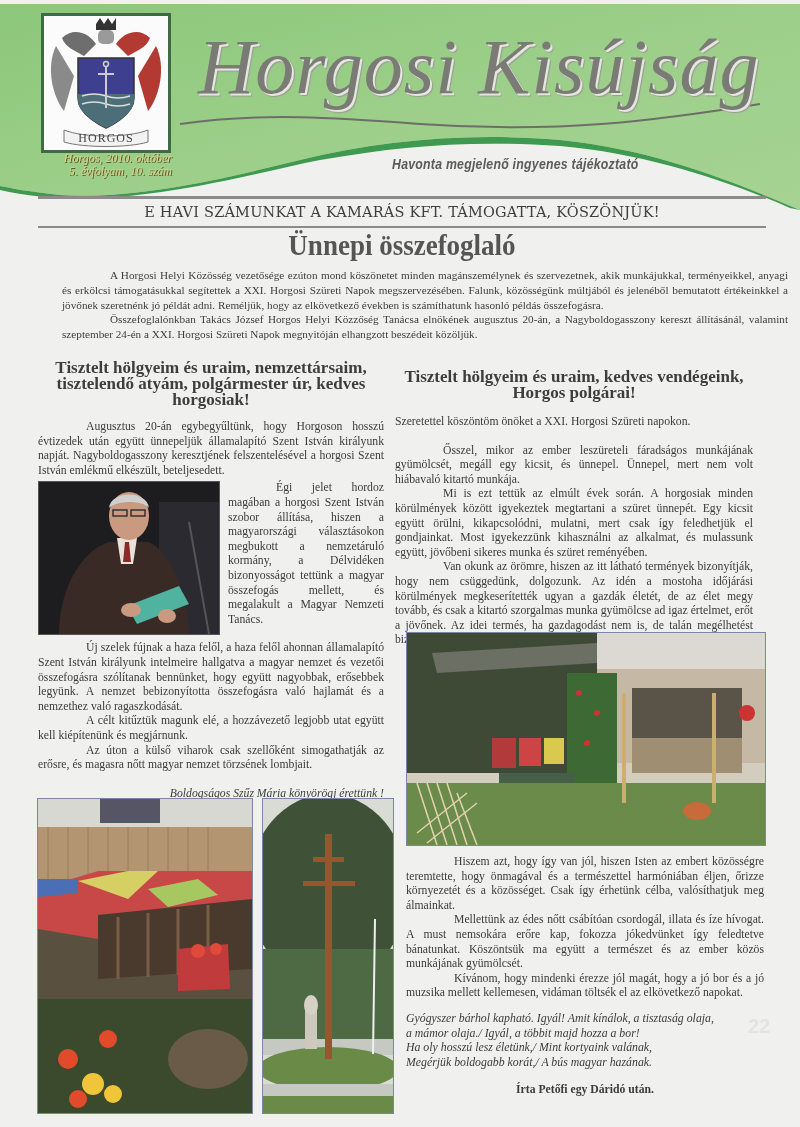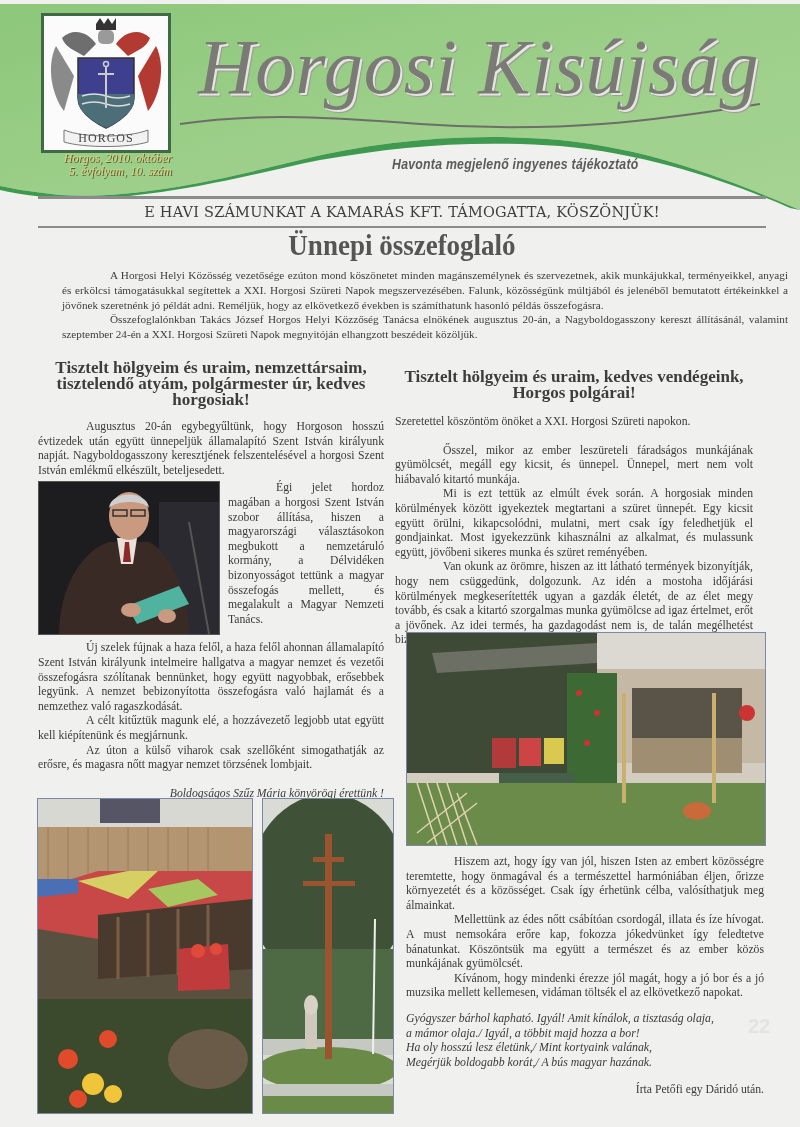--- a/index.html
+++ b/index.html
@@ -29,21 +29,21 @@
   .intro { position:absolute; left:38px; top:268px; width:726px; font-size:11.2px; line-height:14.8px; text-align:justify; color:#3d3d3d;margin-left:24px; }
   .intro p { margin:0; text-indent:48px; }
 
   .col { position:absolute; font-size:11.7px; line-height:14.6px; color:#3b3b3b; text-align:justify; }
   .col p { margin:0; text-indent:48px; }
   .col p.noind { text-indent:0; }
   .col h3 { margin:0; text-align:center; font-size:17px; line-height:16px; font-weight:bold; color:#3d3d3d; }
   .col .gap { height:12px; }
   .sig { text-align:right; font-style:italic; }
   .poem { text-align:left; font-style:italic; font-size:11.8px; line-height:14.6px; }
-  .right-sig { text-align:right; }
+  .right-sig { text-align:center;font-weight:bold; }
 
   .photo { position:absolute; border:1px solid #7b86a8; overflow:hidden; }
   .photo svg { display:block; }
   .float-photo { float:left; width:180px; height:152px; margin:0 8px 6px 0; position:relative; border:1px solid #555; overflow:hidden; }
   .pagenum { position:absolute; left:748px; top:1015px; font-family:"Liberation Sans", sans-serif; font-size:20px; font-weight:bold; color:#e3e3e3; }
 </style>
 </head>
 <body>
 
 <div class="page">

